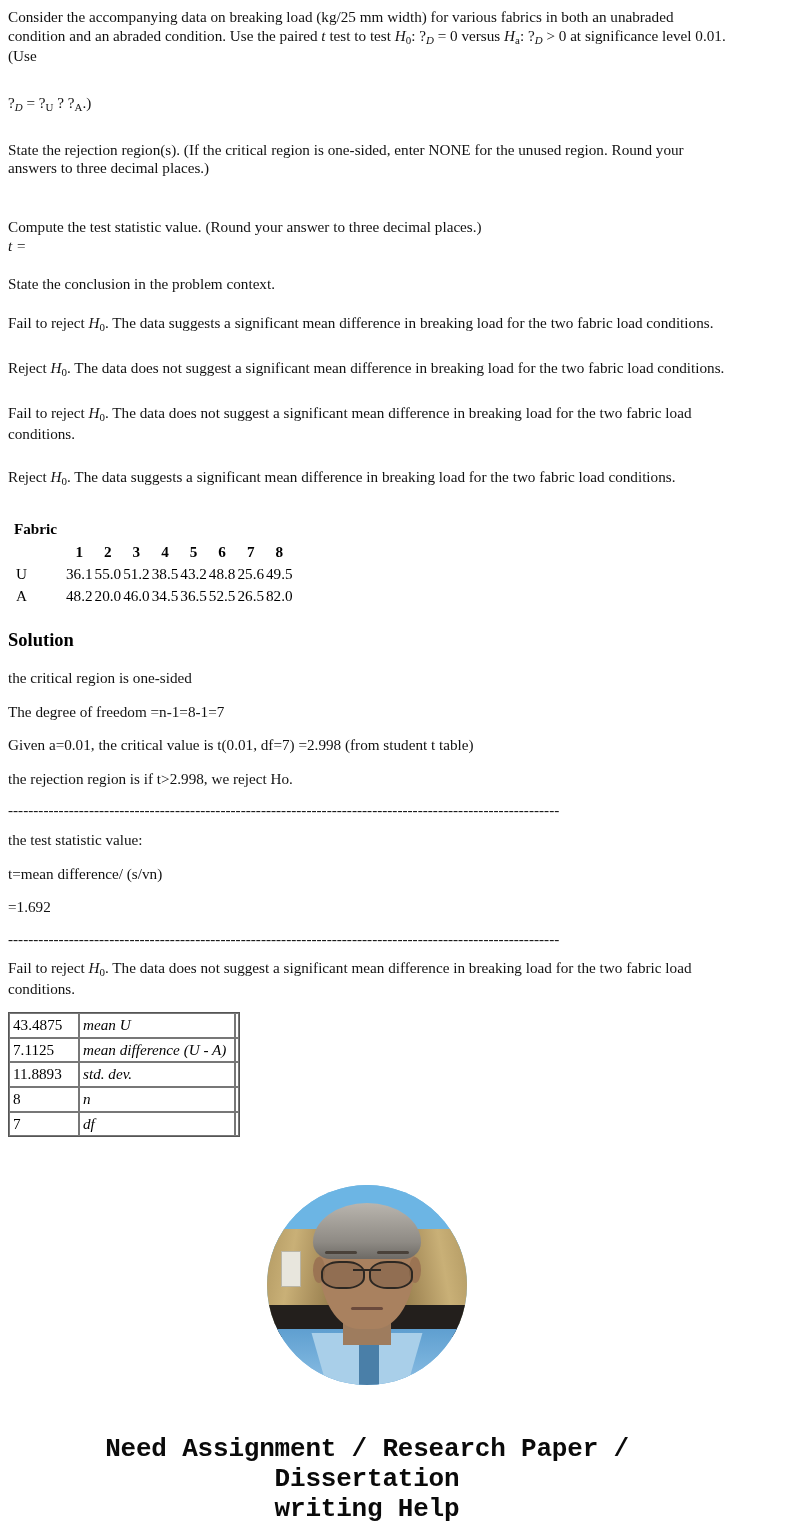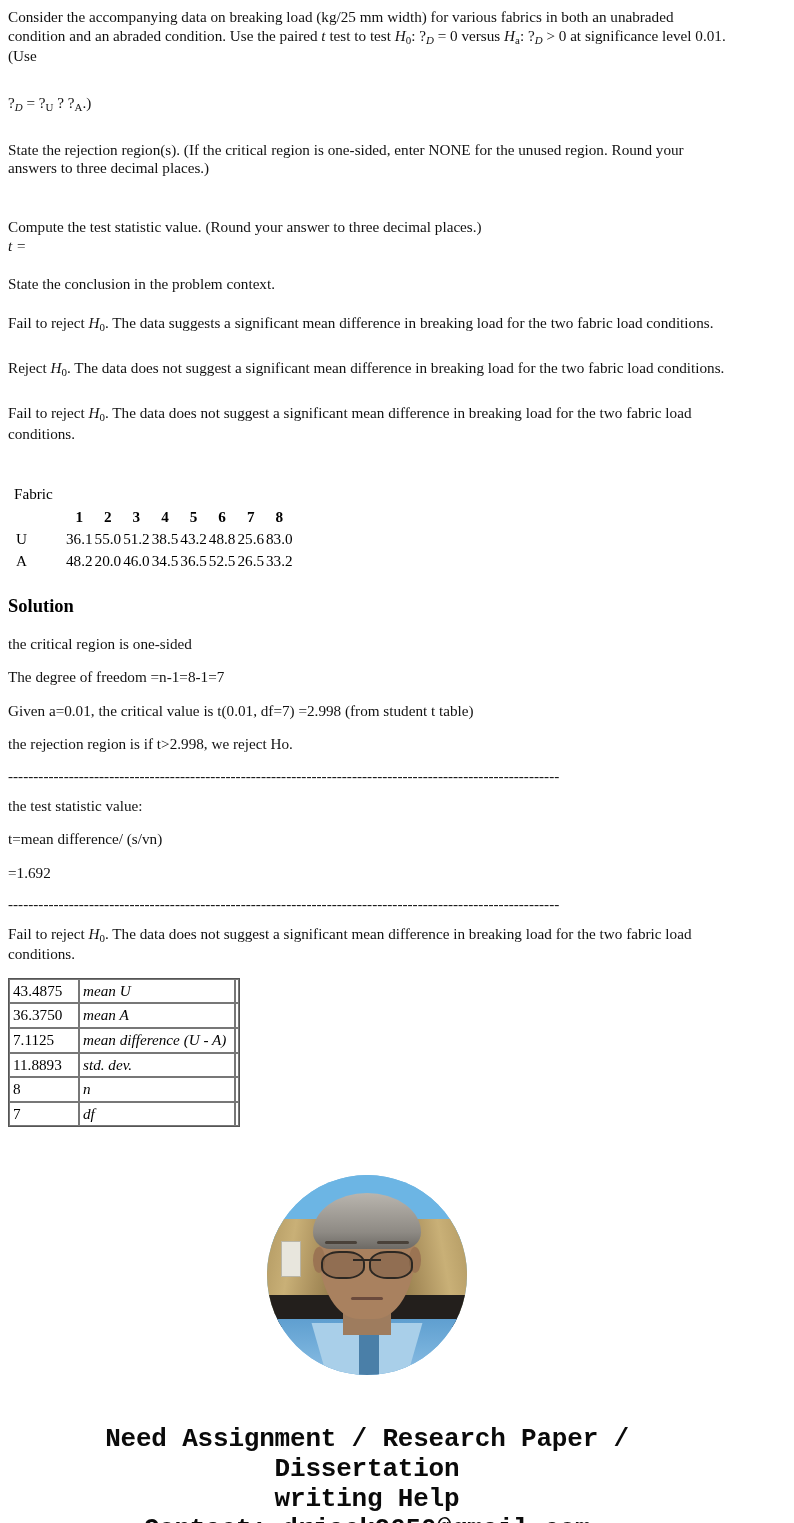--- a/index.html
+++ b/index.html
@@ -28,21 +28,21 @@
   }
   .p-block { margin-bottom: 14px; }
 
   i.mathvar { font-style: italic; }
   sub.isub { font-style: italic; font-size: 0.72em; vertical-align: -0.28em; }
   sub.usub { font-style: normal; font-size: 0.72em; vertical-align: -0.28em; }
 
   
   .fabric-wrap { margin: 0 0 0 8px; }
   .fabric-title {
-    font-weight: normal;
+    font-weight: bold;
     font-size: 15.2px;
     margin: 0 0 3px 6px;
   }
   table.fabric {
     border-collapse: collapse;
     font-size: 15.2px;
   }
   table.fabric td, table.fabric th {
     padding: 0 1px;
     text-align: center;
@@ -200,20 +200,23 @@
   </div>
 
   <div style="height:11px"></div>
 
   <div class="para p-block">
     <span>Fail to reject </span><i class="mathvar">H</i><sub class="usub">0</sub><span>. The data does not suggest a significant mean difference in breaking load for the two fabric load conditions.</span>
   </div>
 
   <div style="height:11px"></div>
 
+  <div class="para p-block">
+    <span>Reject </span><i class="mathvar">H</i><sub class="usub">0</sub><span>. The data suggests a significant mean difference in breaking load for the two fabric load conditions.</span>
+  </div>
 
   <div style="height:17px"></div>
 
   <div class="fabric-wrap">
     <div class="fabric-title">Fabric</div>
     <table class="fabric">
       <tbody>
           <tr>
         <th class="corner"></th>
         <th class="colnum">1</th>
@@ -227,32 +230,32 @@
       </tr>
       <tr>
         <td class="rowlab">U</td>
         <td>36.1</td>
         <td>55.0</td>
         <td>51.2</td>
         <td>38.5</td>
         <td>43.2</td>
         <td>48.8</td>
         <td>25.6</td>
-        <td>83.0</td>
+        <td>49.5</td>
       </tr>
       <tr>
         <td class="rowlab">A</td>
         <td>48.2</td>
         <td>20.0</td>
         <td>46.0</td>
         <td>34.5</td>
         <td>36.5</td>
         <td>52.5</td>
         <td>26.5</td>
-        <td>33.2</td>
+        <td>82.0</td>
       </tr>
     </tbody>
       </table>
   </div>
 
   <div style="height:22px"></div>
 
   <div class="solution-head">Solution</div>
 
   <div style="height:18px"></div>
@@ -284,25 +287,20 @@
   </div>
 
   <div style="height:14px"></div>
 
   <div class="stats-wrap">
     <table class="stats">
       <tbody>
           <tr>
         <td class="val">43.4875</td>
         <td class="lab">mean U</td>
-        <td class="pad"></td>
-      </tr>
-      <tr>
-        <td class="val">36.3750</td>
-        <td class="lab">mean A</td>
         <td class="pad"></td>
       </tr>
       <tr>
         <td class="val">7.1125</td>
         <td class="lab">mean difference (U - A)</td>
         <td class="pad"></td>
       </tr>
       <tr>
         <td class="val">11.8893</td>
         <td class="lab">std. dev.</td>

